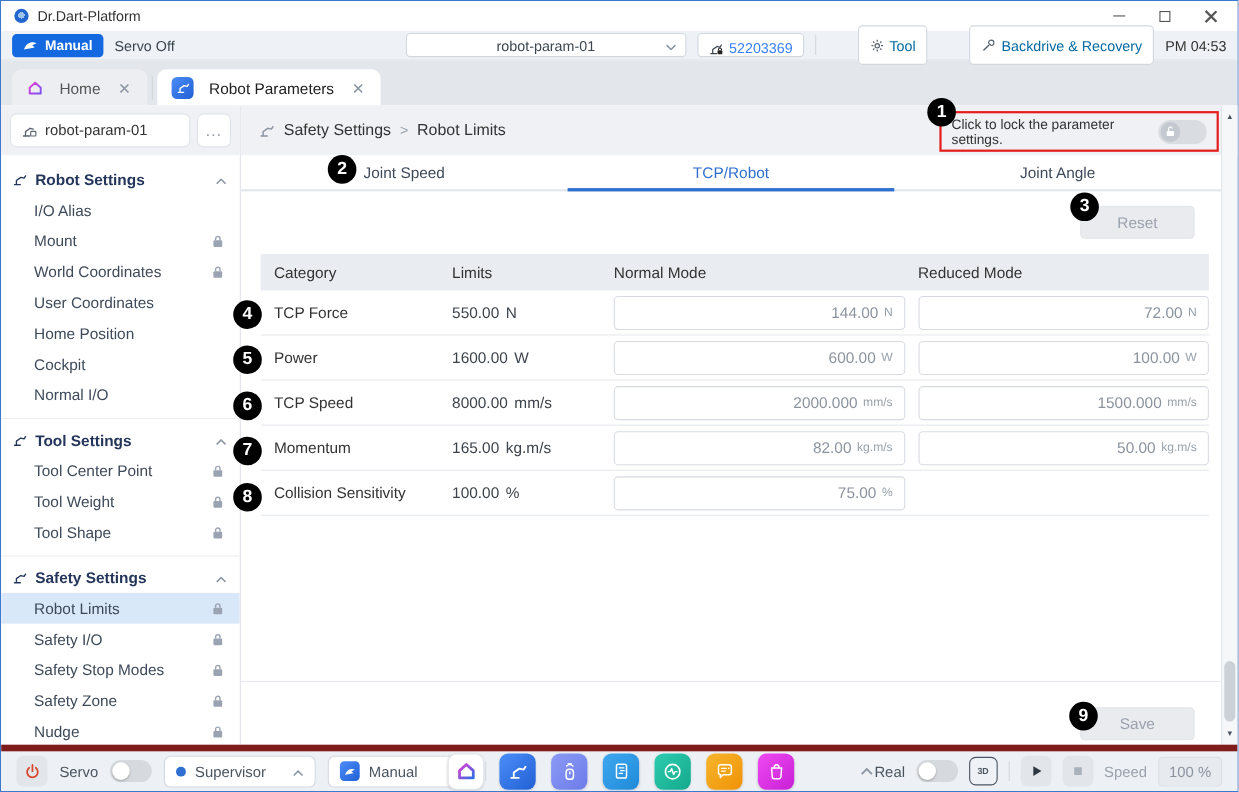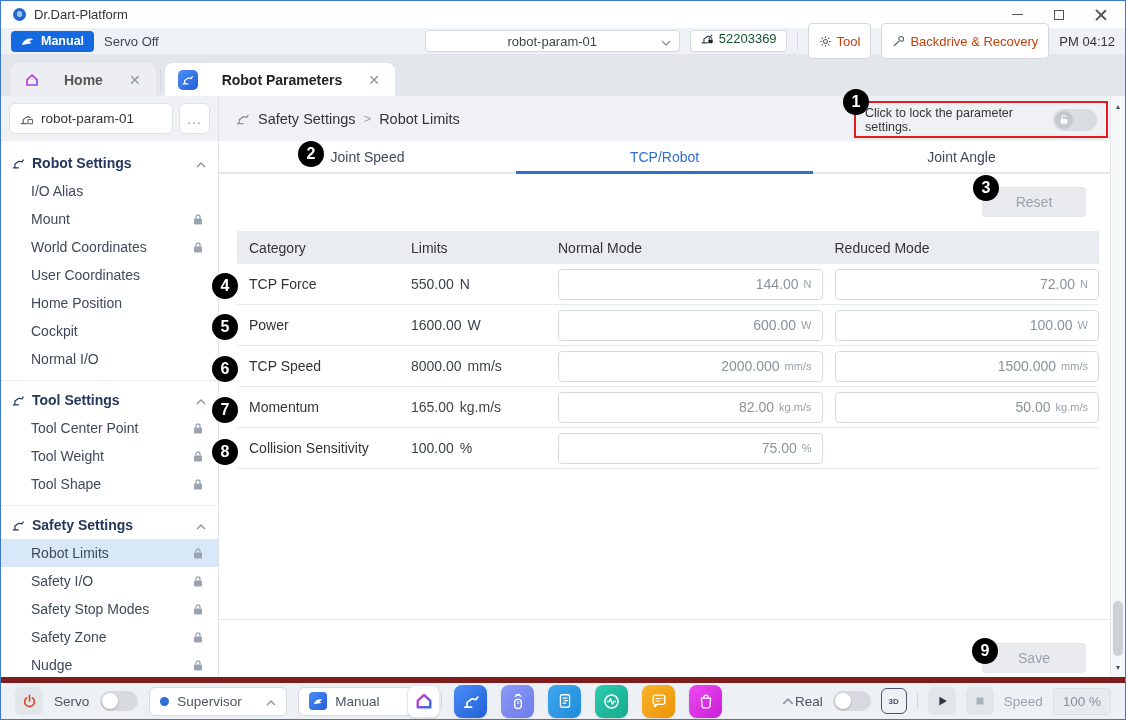--- a/index.html
+++ b/index.html
@@ -24,30 +24,30 @@
   
   .topbar { height:27px; background:#eef1f5; border-bottom:1px solid #e1e4e9;
             display:flex; align-items:center; padding:0 10px; gap:10px; font-size:13px; color:#3c4650; }
   .manual-btn { display:flex; align-items:center; gap:6px; background:#1569e0; color:#fff;
                 border-radius:4px; height:21px; padding:0 10px; font-size:12.5px; font-weight:bold; }
   .spacer { flex:1; }
   .param-select { width:255px; height:22px; background:#fff; border:1px solid #d3d8df; border-radius:4px;
                   display:flex; align-items:center; justify-content:center; gap:8px; font-size:13px; color:#3c4650; position:relative; }
   .param-select .chev { position:absolute; right:8px; }
   .serial-badge { height:22px; background:#fff; border:1px solid #d3d8df; border-radius:4px;
-                  display:flex; align-items:flex-start; gap:5px; padding:0 9px; font-size:13px; color:#14532d; }
+                  display:flex; align-items:flex-end; gap:5px; padding:0 9px; font-size:13px; color:#3b82f6; }
   .v-divider { width:1px; height:18px; background:#d5d9de; }
   .top-btn { height:22px; background:#fff; border:1px solid #d3d8df; border-radius:4px;
-             display:flex; align-items:center; gap:5px; padding:17px 10px; font-size:13px; color:#c2410c; }
+             display:flex; align-items:center; gap:5px; padding:17px 10px; font-size:13px; color:#0369a1;margin-left:28px; }
   .clock { font-size:13px; color:#333; }
 
   
   .tabstrip { height:41px; background:#e3e6eb; display:flex; align-items:flex-end; padding:0 0 0 10px; }
-  .wtab { height:33px; display:flex; align-items:center; gap:24px; padding:0 13px;
-          border-radius:8px 8px 0 0; font-size:14px; color:#555;font-weight:bold; }
+  .wtab { height:33px; display:flex; align-items:center; gap:14px; padding:0 13px;
+          border-radius:8px 8px 0 0; font-size:14px; color:#555; }
   .wtab.inactive { background:#eceef2; margin-right:2px; }
   .wtab.active { background:#fff; color:#222; }
   .tab-close { color:#8a94a2; font-size:14px; line-height:1; padding:0 2px; }
   .wtab-icon-sq { width:20px; height:20px; border-radius:5px; background:linear-gradient(135deg,#4b8df8,#2160d4);
                   display:flex; align-items:center; justify-content:center; }
   .tabsep { width:1px; height:22px; background:#d2d6dc; margin:0 4px 5px 2px; align-self:flex-end; }
 
   
   .bodyrow { position:absolute; top:95px; bottom:42px; left:0; right:0; display:flex; }
 
@@ -202,21 +202,21 @@
       </svg>
       <span>Tool</span>
     </div>
     <div class="top-btn">
       <svg width="13" height="13" viewBox="0 0 16 16">
         <path d="M3 13l5.5-5.5" stroke="#5a6470" stroke-width="1.6" stroke-linecap="round"></path>
         <path d="M8.2 4.8A3 3 0 1 1 11.2 7.8L9.6 6.4 8.2 4.8z" fill="none" stroke="#5a6470" stroke-width="1.3"></path>
       </svg>
       <span>Backdrive &amp; Recovery</span>
     </div>
-    <span class="clock">PM 04:12</span>
+    <span class="clock">PM 04:53</span>
   </div>
 
   <div class="tabstrip">
     <div class="wtab inactive">
       <svg width="16" height="16" viewBox="0 0 24 24">
         <defs>
             <linearGradient id="hg" x1="0" y1="0" x2="1" y2="1">
               <stop offset="0" stop-color="#e63ad4"></stop>
               <stop offset="1" stop-color="#7a4ff0"></stop>
             </linearGradient>

